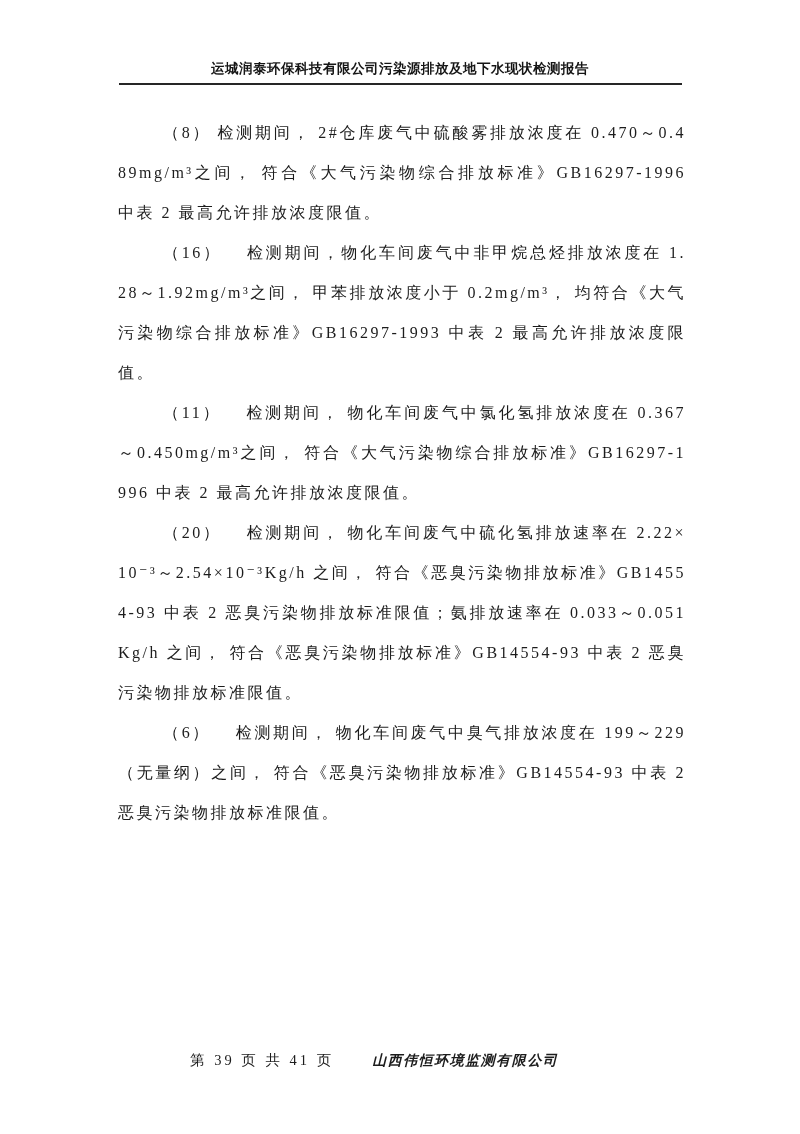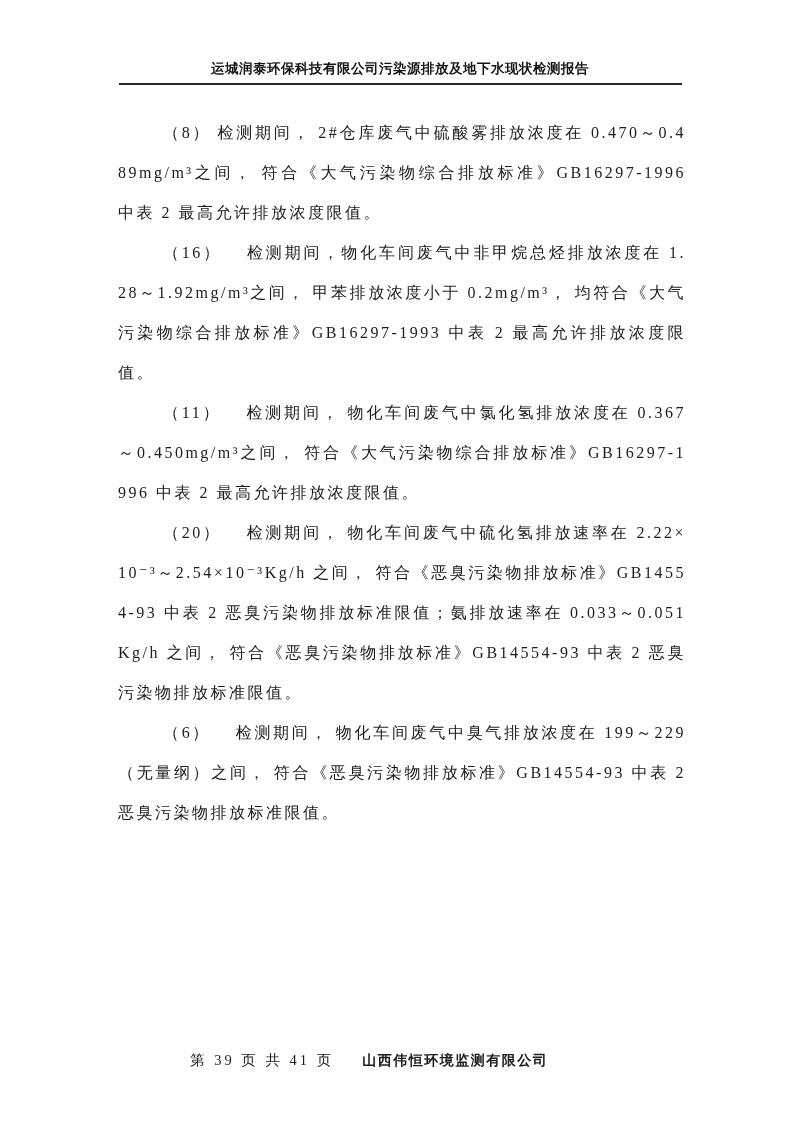--- a/index.html
+++ b/index.html
@@ -51,33 +51,34 @@
   }
   .para .para-number {
     padding-right: 6px;
   }
   .doc-footer {
     position: absolute;
     left: 190px;
     top: 1051px;
     display: flex;
     align-items: baseline;
-    gap: 28px;
+    gap: 38px;
     white-space: nowrap;
   }
   .page-number {
     font-size: 14.5px;
     letter-spacing: 3px;
     color: #1c1c1c;
   }
   .company-name {
     font-size: 14px;
     font-weight: bold;
     letter-spacing: 1.5px;
     color: #1c1c1c;
+    font-style: italic;
   }
 </style>
 </head>
 <body>
 
 <div class="page">
 
   <div class="doc-header">
     <div class="title">运城润泰环保科技有限公司污染源排放及地下水现状检测报告</div>
     <hr class="header-rule">

